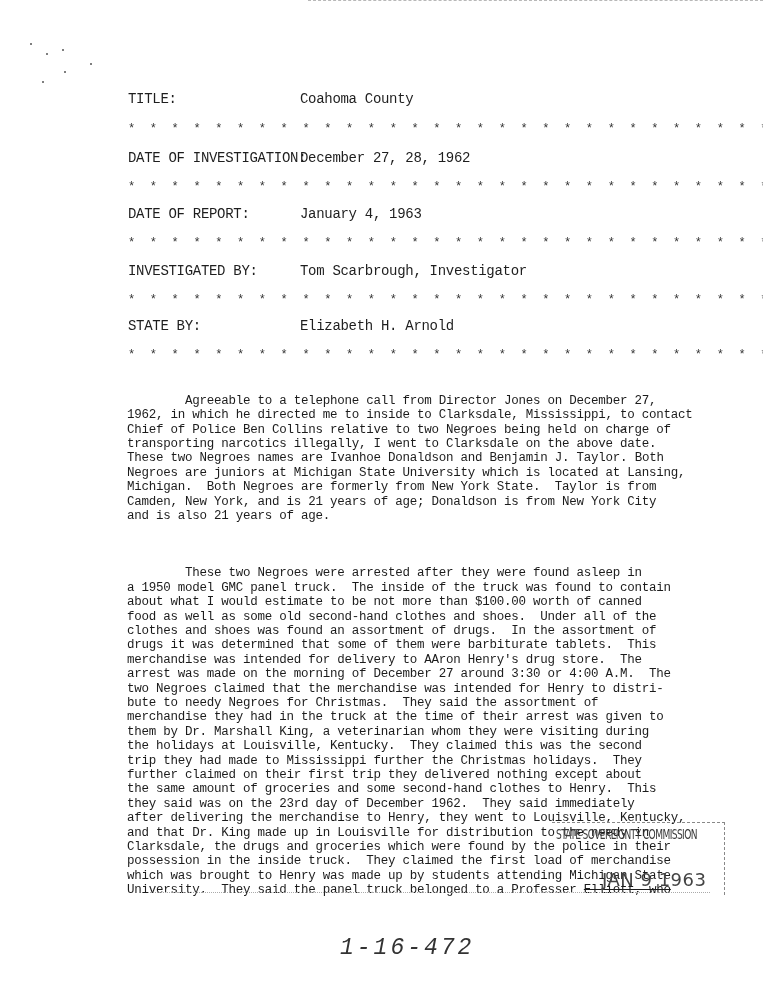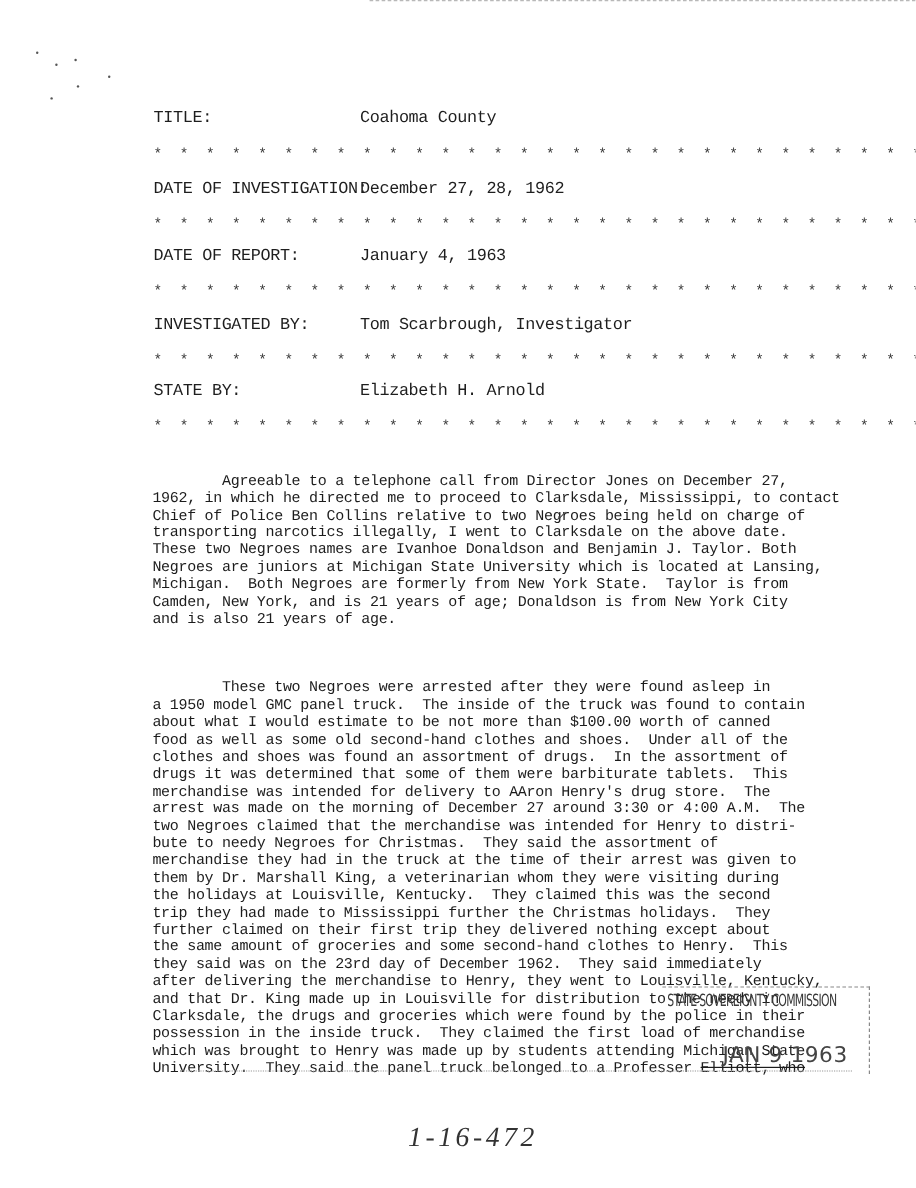--- a/index.html
+++ b/index.html
@@ -117,21 +117,21 @@
       position: absolute;
       left: 150px;
       top: 863px;
       width: 560px;
       border-top: 1px dotted #aaa;
     }
     .handwritten {
       position: absolute;
       left: 340px;
       top: 935px;
-      font-family: Liberation Serif, serif;
+      font-family: Liberation Mono, monospace;
       font-style: italic;
       font-size: 23px;
       letter-spacing: 3px;
       color: #333;
     }
     .mark {
       position: absolute;
       font-family: "DejaVu Serif", serif;
       font-style: italic;
       font-size: 11px;
@@ -177,21 +177,21 @@
 <div class="stars" style="top:293px">* * * * * * * * * * * * * * * * * * * * * * * * * * * * * * * * * * * * * *</div>
 
 <div class="field-row" style="top:318px">
   <span class="field-label">STATE BY:</span>
   <span class="field-value">Elizabeth H. Arnold</span>
 </div>
 <div class="stars" style="top:348px">* * * * * * * * * * * * * * * * * * * * * * * * * * * * * * * * * * * * * *</div>
 
 <div class="body-text">
   <div class="para"><span>        Agreeable to a telephone call from Director Jones on December 27,</span>
-<span>1962, in which he directed me to proceed to Clarksdale, Mississippi, to contact</span>
+<span>1962, in which he directed me to inside to Clarksdale, Mississippi, to contact</span>
 <span>Chief of Police Ben Collins relative to two Negroes being held on charge of</span>
 <span>transporting narcotics illegally, I went to Clarksdale on the above date.</span>
 <span>These two Negroes names are </span><span class="u">Ivanhoe Donaldson</span><span> and </span><span class="u">Benjamin J. Taylor.</span><span> Both</span>
 <span>Negroes are juniors at Michigan State University which is located at Lansing,</span>
 <span>Michigan.  Both Negroes are formerly from New York State.  Taylor is from</span>
 <span>Camden, New York, and is 21 years of age; Donaldson is from New York City</span>
 <span>and is also 21 years of age.</span></div>
   <div class="para"><span>        These two Negroes were arrested after they were found asleep in</span>
 <span>a 1950 model GMC panel truck.  The inside of the truck was found to contain</span>
 <span>about what I would estimate to be not more than $100.00 worth of canned</span>

